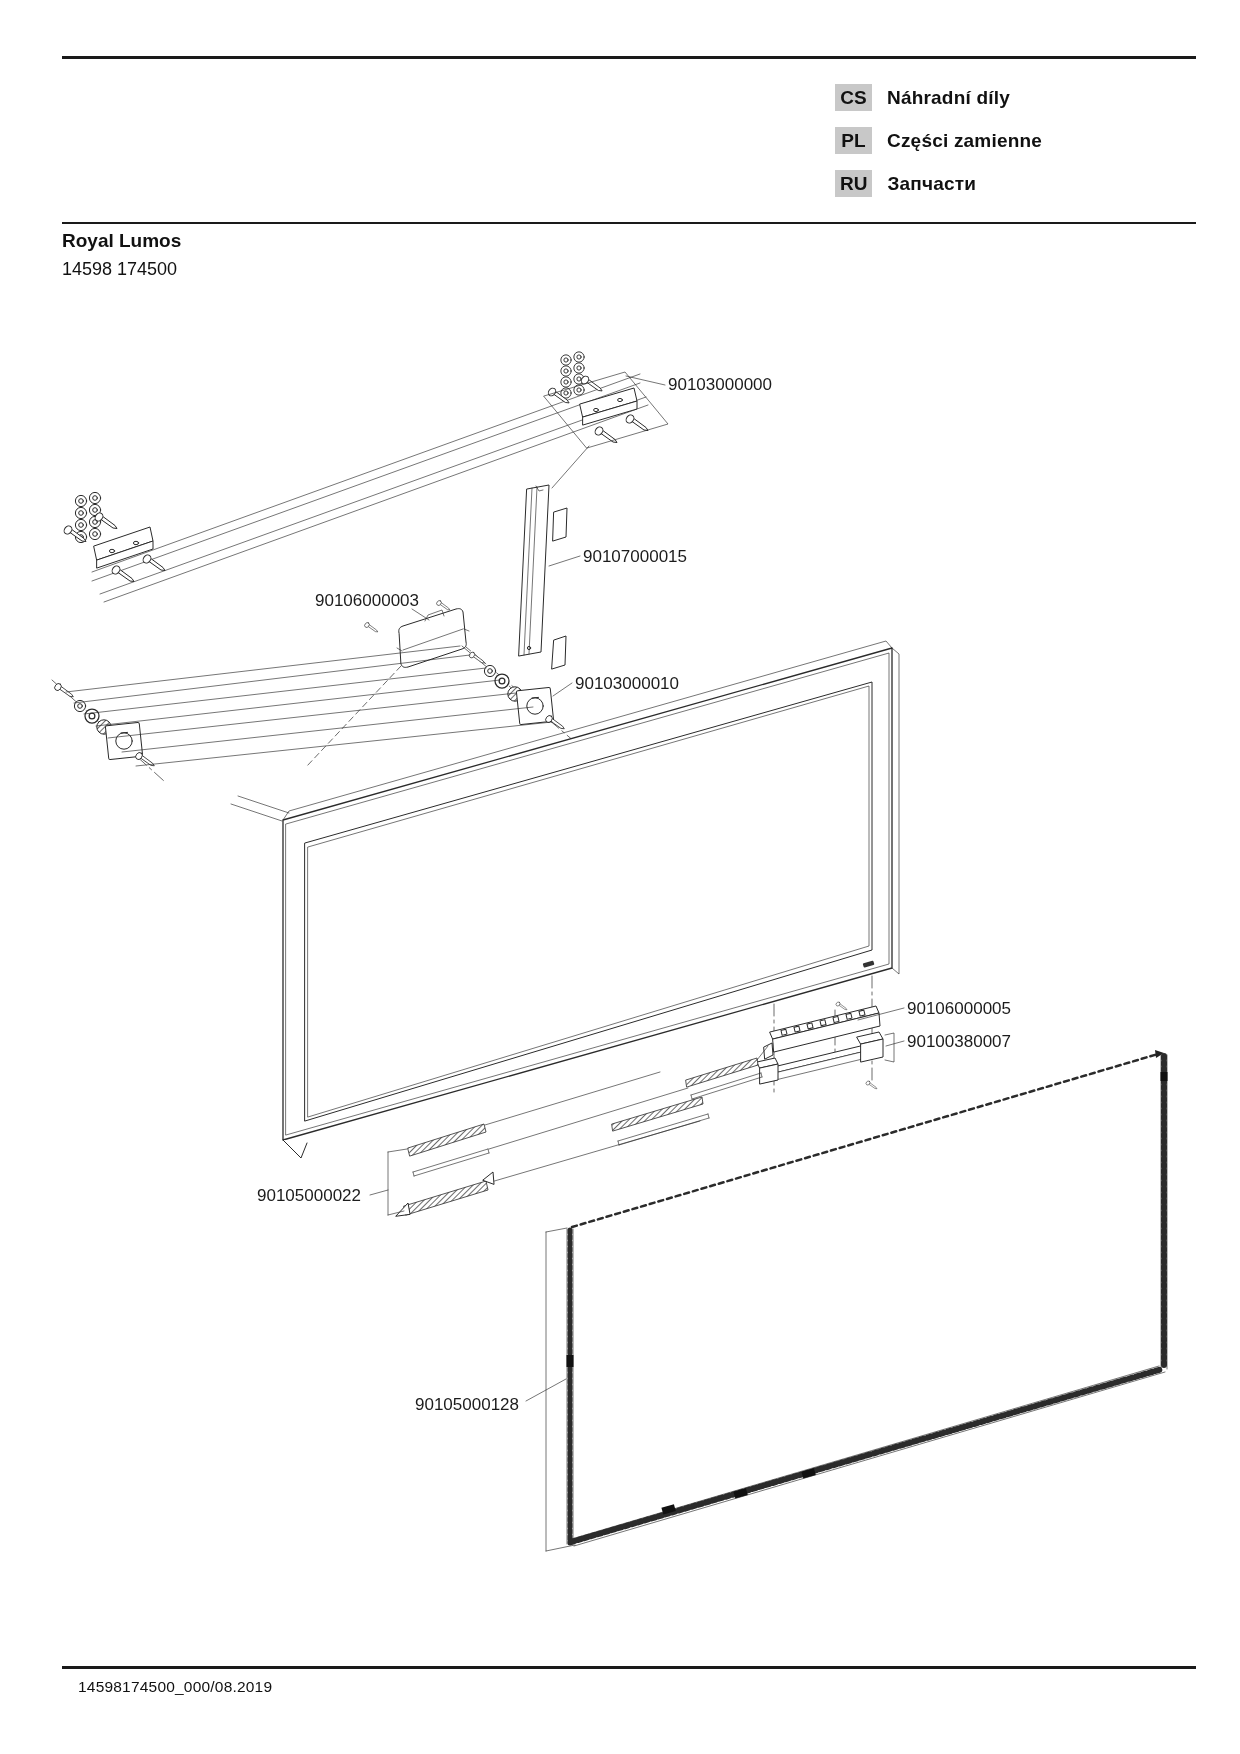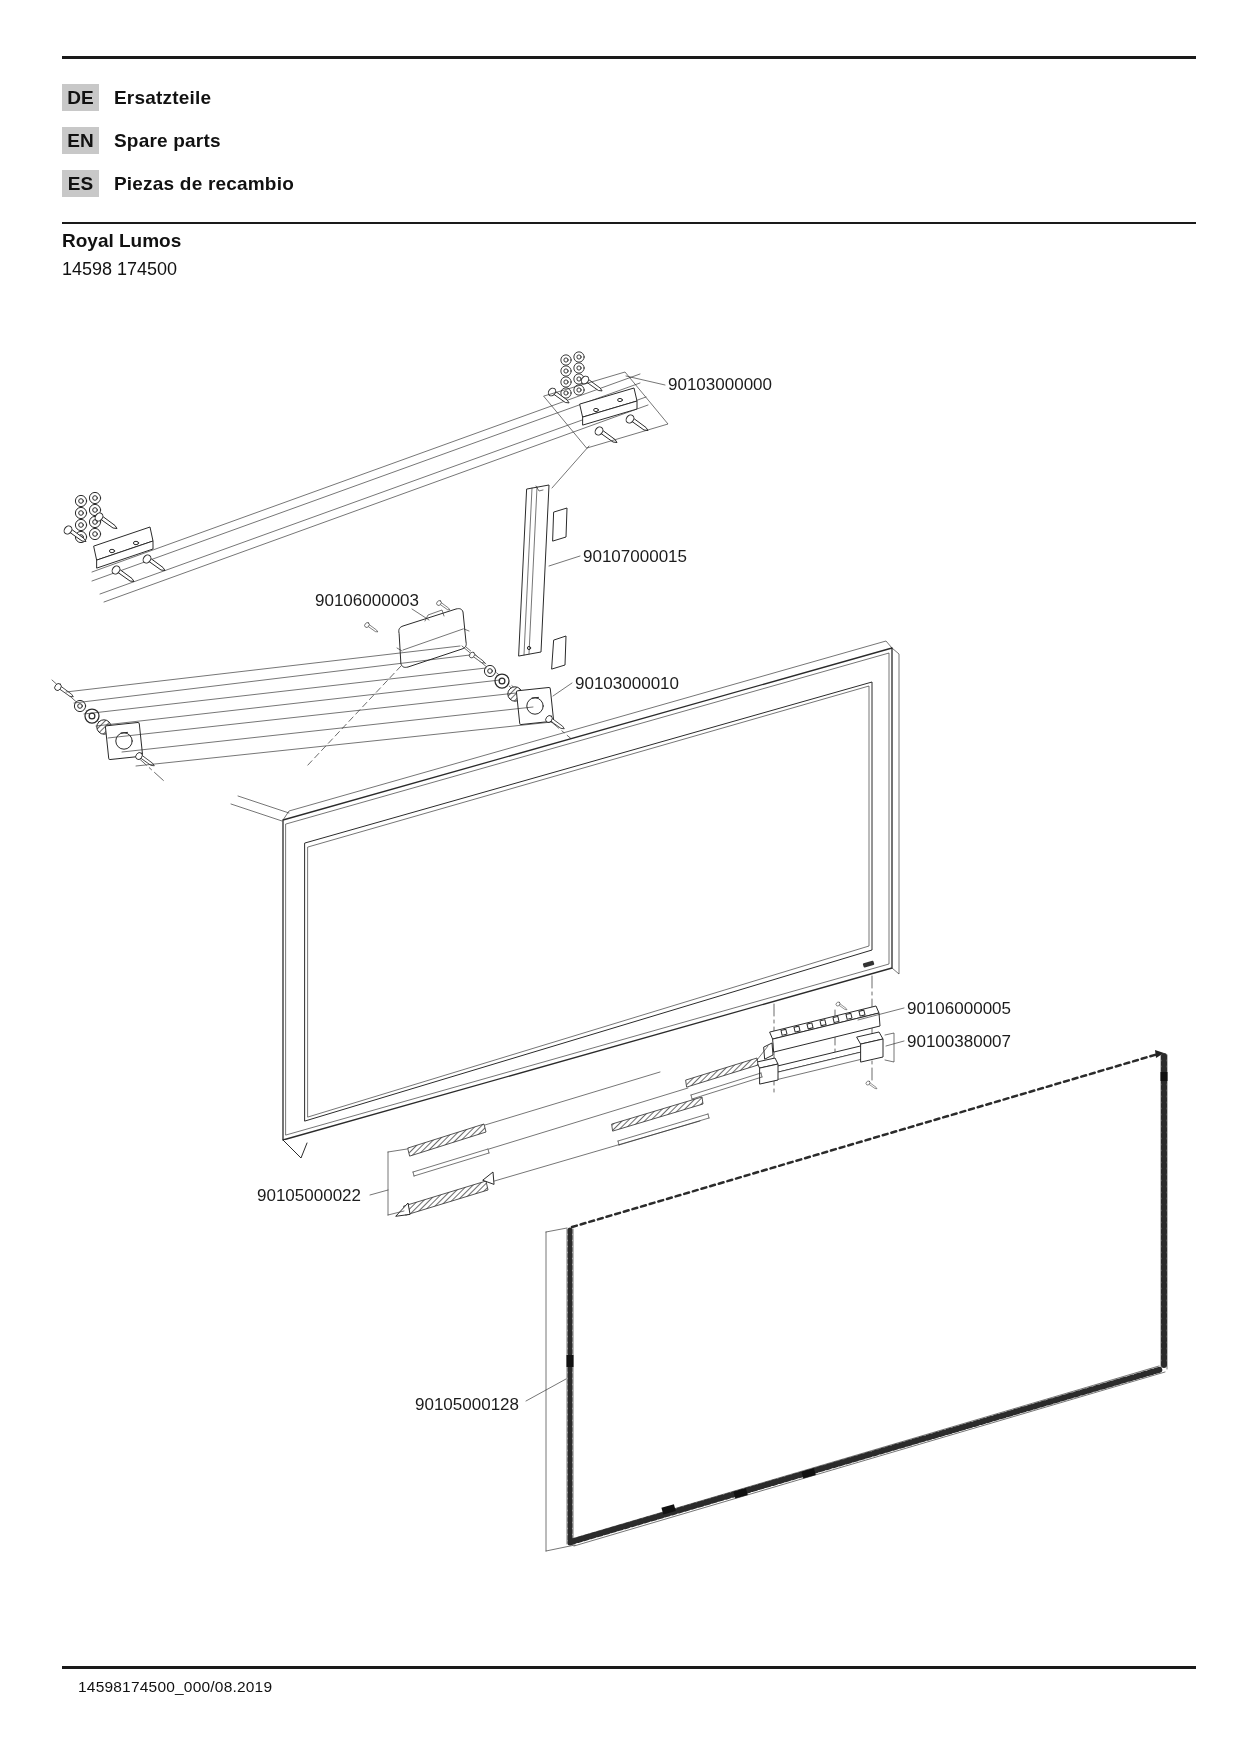--- a/index.html
+++ b/index.html
@@ -28,32 +28,32 @@
   svg .ddt { stroke-dasharray:12 4 3 4; stroke-width:0.7; }
   svg text { stroke:none; fill:#1c1c1c; font-family:"Liberation Sans", sans-serif; font-size:17px; }
 </style>
 </head>
 <body>
 
 <div class="page">
 
   <div class="rule rule-top"></div>
 
-  <div class="lang-col" style="left:62px">
+  <div class="lang-col" style="left:835px">
     <div class="lang-row">
-      <span class="badge">DE</span>
-      <span class="lang-label">Ersatzteile</span>
+      <span class="badge">CS</span>
+      <span class="lang-label">Náhradní díly</span>
     </div>
     <div class="lang-row">
-      <span class="badge">EN</span>
-      <span class="lang-label">Spare parts</span>
+      <span class="badge">PL</span>
+      <span class="lang-label">Części zamienne</span>
     </div>
     <div class="lang-row">
-      <span class="badge">ES</span>
-      <span class="lang-label">Piezas de recambio</span>
+      <span class="badge">RU</span>
+      <span class="lang-label">Запчасти</span>
     </div>
   </div>
 
   <div class="rule rule-mid"></div>
 
   <div class="title-block">
     <div class="product-name">Royal Lumos</div>
     <div class="product-code">14598 174500</div>
   </div>
 

